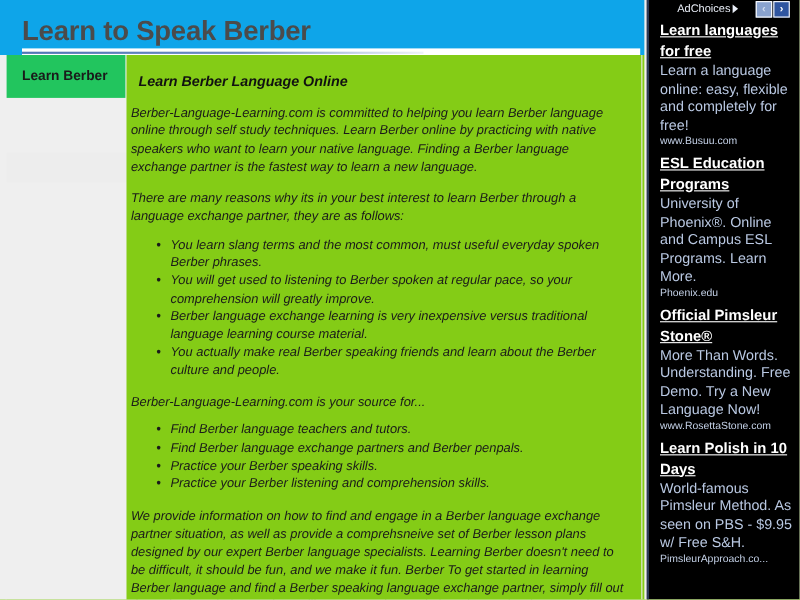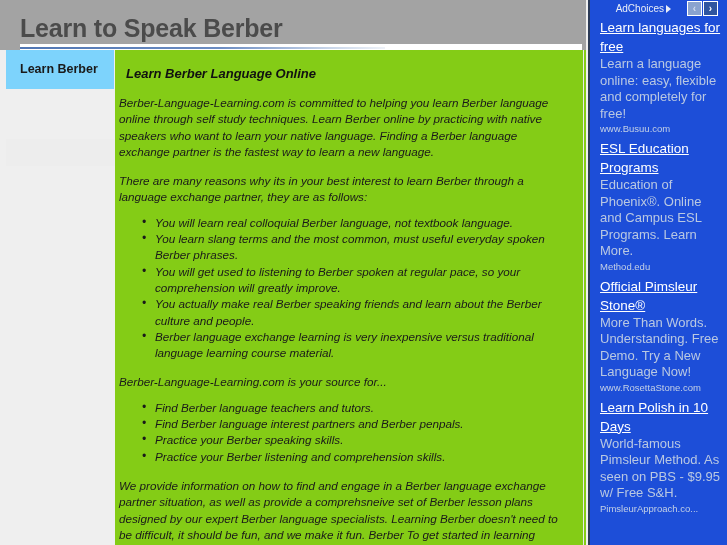--- a/index.html
+++ b/index.html
@@ -32,21 +32,21 @@
     background: #e2e2e2;
   }
 
   
   .site-header {
     position: absolute;
     left: 0;
     top: 0;
     width: 586px;
     height: 50px;
-    background: #a3a3a3;
+    background: #0ea5e9;
   }
   .site-title {
     position: absolute;
     left: 20px;
     top: 14px;
     margin: 0;
     font-size: 25px;
     line-height: 28px;
     font-weight: bold;
     color: #4b4b4b;
@@ -78,21 +78,21 @@
     width: 115px;
     height: 495px;
     background: #efefef;
   }
   .nav-tab {
     position: absolute;
     left: 6px;
     top: 50px;
     width: 108px;
     height: 39px;
-    background: #7dd3fc;
+    background: #22c55e;
     box-sizing: border-box;
   }
   .nav-tab-label {
     position: absolute;
     left: 14px;
     top: 12px;
     font-size: 12.5px;
     font-weight: bold;
     color: #1a1a1a;
     white-space: nowrap;
@@ -180,21 +180,21 @@
     background: #efefef;
   }
 
   
   .ad-rail {
     position: absolute;
     left: 588px;
     top: 0;
     width: 139px;
     height: 545px;
-    background: #1d4ed8;
+    background: #000000;
     border-left: 2px solid #2b3a56;
     box-sizing: border-box;
     overflow: hidden;
   }
   .ad-topbar {
     position: relative;
     height: 18px;
     width: 100%;
   }
   .adchoices {
@@ -248,21 +248,21 @@
   .ad-list {
     padding: 0 6px 0 10px;
   }
   .ad-item {
     margin-bottom: 3px;
   }
   .ad-title {
     display: block;
     font-size: 13.5px;
     line-height: 19px;
-    font-weight: normal;
+    font-weight: bold;
     color: #ffffff;
     text-decoration: underline;
     cursor: pointer;
   }
   .ad-desc {
     margin: 0;
     font-size: 13px;
     line-height: 16.5px;
     color: #b9c8e2;
   }
@@ -295,30 +295,29 @@
     <span class="nav-tab-label">Learn Berber</span>
   </div>
 
   <div class="content-col">
     <div class="content-inner">
       <h2 class="content-head">Learn Berber Language Online</h2>
       <div class="content-body">
         <p>Berber-Language-Learning.com is committed to helping you learn Berber language online through self study techniques. Learn Berber online by practicing with native speakers who want to learn your native language. Finding a Berber language exchange partner is the fastest way to learn a new language.</p>
         <p>There are many reasons why its in your best interest to learn Berber through a language exchange partner, they are as follows:</p>
         <ul>
-          <li>You will learn real colloquial Berber language, not textbook language.</li>
           <li>You learn slang terms and the most common, must useful everyday spoken Berber phrases.</li>
           <li>You will get used to listening to Berber spoken at regular pace, so your comprehension will greatly improve.</li>
+          <li>Berber language exchange learning is very inexpensive versus traditional language learning course material.</li>
           <li>You actually make real Berber speaking friends and learn about the Berber culture and people.</li>
-          <li>Berber language exchange learning is very inexpensive versus traditional language learning course material.</li>
         </ul>
         <p>Berber-Language-Learning.com is your source for...</p>
         <ul>
           <li>Find Berber language teachers and tutors.</li>
-          <li>Find Berber language interest partners and Berber penpals.</li>
+          <li>Find Berber language exchange partners and Berber penpals.</li>
           <li>Practice your Berber speaking skills.</li>
           <li>Practice your Berber listening and comprehension skills.</li>
         </ul>
         <p>We provide information on how to find and engage in a Berber language exchange partner situation, as well as provide a comprehsneive set of Berber lesson plans designed by our expert Berber language specialists. Learning Berber doesn't need to be difficult, it should be fun, and we make it fun. Berber To get started in learning Berber language and find a Berber speaking language exchange partner, simply fill out the order form below and we will get you underway in learning Berber language in no time. Most of all, remember to have fun while you</p>
       </div>
     </div>
   </div>
   <div class="content-rule"></div>
   <div class="gap-strip"></div>
 
@@ -335,22 +334,22 @@
     <div class="ad-list">
 
       <div class="ad-item">
         <a class="ad-title">Learn languages for free</a>
         <p class="ad-desc">Learn a language online: easy, flexible and completely for free!</p>
         <p class="ad-url">www.Busuu.com</p>
       </div>
 
       <div class="ad-item">
         <a class="ad-title">ESL Education Programs</a>
-        <p class="ad-desc">Education of Phoenix®. Online and Campus ESL Programs. Learn More.</p>
-        <p class="ad-url">Method.edu</p>
+        <p class="ad-desc">University of Phoenix®. Online and Campus ESL Programs. Learn More.</p>
+        <p class="ad-url">Phoenix.edu</p>
       </div>
 
       <div class="ad-item">
         <a class="ad-title">Official Pimsleur Stone®</a>
         <p class="ad-desc">More Than Words. Understanding. Free Demo. Try a New Language Now!</p>
         <p class="ad-url">www.RosettaStone.com</p>
       </div>
 
       <div class="ad-item">
         <a class="ad-title">Learn Polish in 10 Days</a>

